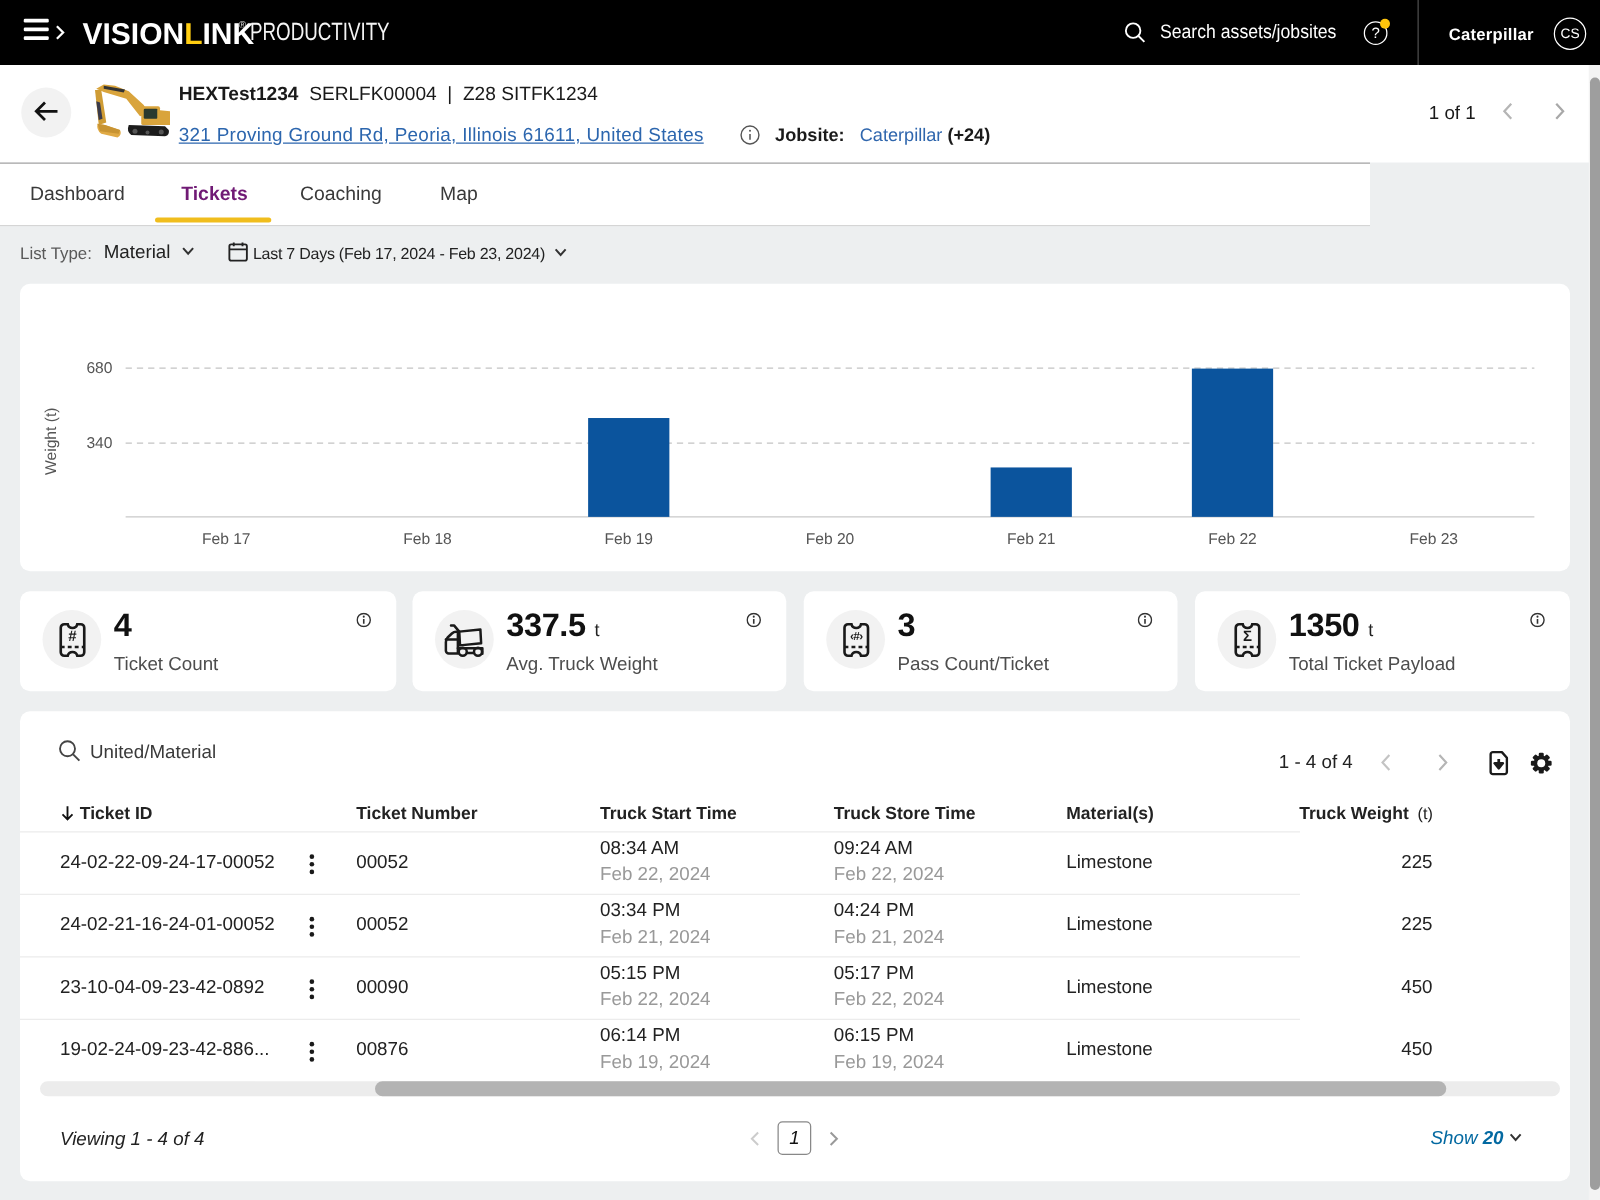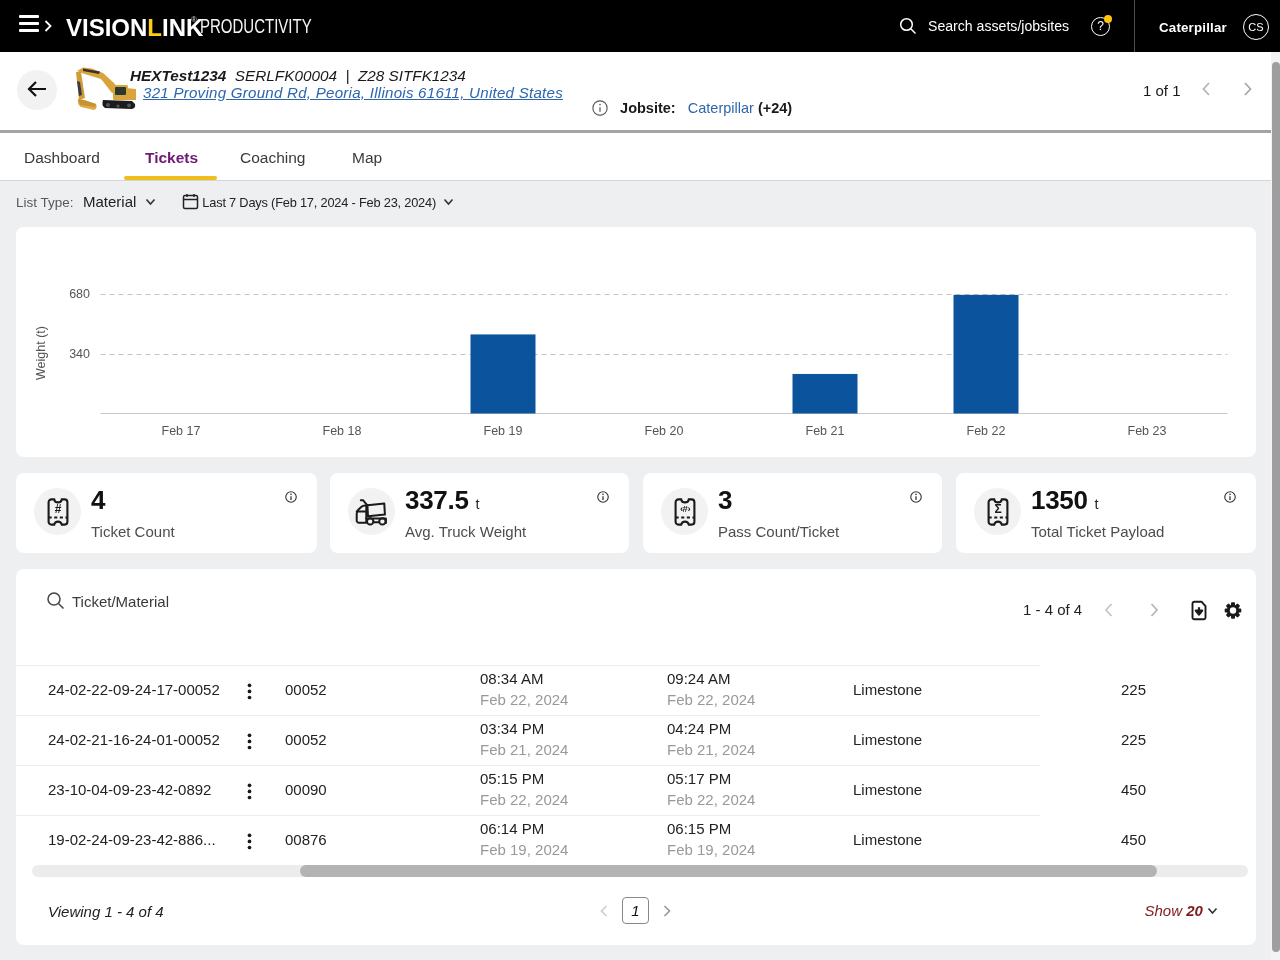--- a/index.html
+++ b/index.html
@@ -17,28 +17,28 @@
 .help { position:absolute; left:1091px; top:17px; width:19px; height:19px; border:1.5px solid #fff; border-radius:50%; text-align:center; line-height:17px; font-size:12px; color:#fff; }
 .help-dot { position:absolute; left:1104px; top:15px; width:8px; height:8px; background:#ffc40c; border-radius:50%; }
 .topsep { position:absolute; left:1134px; top:0; width:1px; height:52px; background:#4d4d4d; }
 .cat-name { position:absolute; left:1159px; top:20px; font-size:13.3px; font-weight:700; color:#fff; letter-spacing:0.2px; }
 .cs { position:absolute; left:1243px; top:14px; width:26px; height:26px; border:1.5px solid #fff; border-radius:50%; text-align:center; line-height:24px; font-size:11px; color:#fff; }
 
 .asset-hdr { position:absolute; left:0; top:52px; width:1280px; height:78px; background:#fff; }
 .back { position:absolute; left:17px; top:18px; width:40px; height:40px; background:#f2f2f2; border-radius:50%; text-align:center; }
 .back svg { margin-top:10px; }
 .exc { position:absolute; left:70px; top:10px; }
-.asset-title { position:absolute; left:130px; top:15px; font-size:15.3px; color:#1a1a1a;font-style:italic; }
+.asset-title { position:absolute; left:143px; top:15px; font-size:15.3px; color:#1a1a1a; }
 .asset-title b { font-weight:700; }
-.addr { position:absolute; left:143px; top:32px; font-size:15.1px; color:#2c66ae; text-decoration:underline; letter-spacing:0.25px;font-style:italic; }
+.addr { position:absolute; left:143px; top:48px; font-size:15.1px; color:#2c66ae; text-decoration:underline; letter-spacing:0.25px; }
 .jobsite-info { position:absolute; left:592px; top:48px; font-size:14.5px; color:#1a1a1a; }
 .oneof { position:absolute; left:1143px; top:30px; font-size:15px; color:#1a1a1a; }
 .pag-ch { position:absolute; }
 
-.tabs { position:absolute; left:0; top:130px; width:1280px; height:51px; background:#fff; border-top:3px solid #a3a3a3; border-bottom:1px solid #d5d5d5;padding-left:36px; }
+.tabs { position:absolute; left:0; top:130px; width:1096px; height:51px; background:#fff; border-top:1px solid #a3a3a3; border-bottom:1px solid #d5d5d5;padding-left:36px; }
 .tab { position:absolute; top:0; height:50px; line-height:50px; font-size:15.5px; color:#3a3a3a; }
 .tab.active { font-weight:700; color:#701a75; }
 .tab-underline { position:absolute; left:124px; top:42.5px; width:93px; height:4px; background:#f0bd1d; border-radius:2px; }
 
 .filters { position:absolute; left:0; top:181px; width:1280px; }
 .ltype-lbl { position:absolute; left:16px; top:14px; font-size:13.5px; color:#595959; }
 .ltype-val { position:absolute; left:83px; top:12px; font-size:15px; color:#222; }
 .dr { position:absolute; left:182px; top:12px; font-size:12.8px; letter-spacing:-0.2px; color:#222; }
 
 .card { position:absolute; background:#fff; border-radius:8px; }
@@ -247,21 +247,21 @@
         <line x1="8" y1="7" x2="8" y2="12" stroke="#333" stroke-width="1.7"></line>
         <circle cx="8" cy="4.4" r="1.1" fill="#333"></circle>
       </svg></div>
 </div>
 
 <div class="card table-card">
   <svg class="tsearch" width="20" height="20" viewBox="0 0 20 20">
       <circle cx="8" cy="8" r="6" stroke="#444" stroke-width="1.5" fill="none"></circle>
       <line x1="12.5" y1="12.5" x2="17.5" y2="17.5" stroke="#444" stroke-width="1.5"></line>
     </svg>
-  <div class="tsearch-txt">Ticket/Material</div>
+  <div class="tsearch-txt">United/Material</div>
   <div class="tpag">1 - 4 of 4</div>
   <svg style="position:absolute;left:1086px;top:33px" width="14" height="16" viewBox="0 0 14 16">
       <path d="M9.5 2 L4 8 L9.5 14" stroke="#c3c3c3" stroke-width="1.7" fill="none"></path>
     </svg>
   <svg style="position:absolute;left:1131px;top:33px" width="14" height="16" viewBox="0 0 14 16">
       <path d="M4.5 2 L10 8 L4.5 14" stroke="#b5b5b5" stroke-width="1.7" fill="none"></path>
     </svg>
   <svg style="position:absolute;left:1172px;top:30px" width="22" height="22" viewBox="0 0 22 22" id="exporticon">
       <path d="M4.5 4.5 a1.8 1.8 0 0 1 1.8-1.8 h7.2 l4 4.5 v11.3 a1.8 1.8 0 0 1-1.8 1.8 h-9.4 a1.8 1.8 0 0 1-1.8-1.8 Z" stroke="#1a1a1a" stroke-width="1.9" fill="none" stroke-linejoin="round"></path>
       <path d="M11 8.2 v5.2 M11 15.6 l-3.2-4 h6.4 Z" stroke="#1a1a1a" stroke-width="2.2" fill="#1a1a1a" stroke-linejoin="round"></path>
@@ -273,20 +273,31 @@
         <rect x="9" y="3.2" width="4" height="3.6" rx="1" transform="rotate(90 11 11.5)"></rect>
         <rect x="9" y="3.2" width="4" height="3.6" rx="1" transform="rotate(135 11 11.5)"></rect>
         <rect x="9" y="3.2" width="4" height="3.6" rx="1" transform="rotate(180 11 11.5)"></rect>
         <rect x="9" y="3.2" width="4" height="3.6" rx="1" transform="rotate(225 11 11.5)"></rect>
         <rect x="9" y="3.2" width="4" height="3.6" rx="1" transform="rotate(270 11 11.5)"></rect>
         <rect x="9" y="3.2" width="4" height="3.6" rx="1" transform="rotate(315 11 11.5)"></rect>
         <circle cx="11" cy="11.5" r="6.1"></circle>
         <circle cx="11" cy="11.5" r="3.2" fill="#fff"></circle>
       </g>
     </svg>
+  <div class="thead">
+    <div style="left:32px"><svg width="12" height="13" viewBox="0 0 12 13" style="vertical-align:-2px">
+          <path d="M6 1 V11 M2 7.5 L6 11.5 L10 7.5" stroke="#111" stroke-width="1.5" fill="none"></path>
+        </svg> Ticket ID</div>
+    <div style="left:269px">Ticket Number</div>
+    <div style="left:464px">Truck Start Time</div>
+    <div style="left:651px">Truck Store Time</div>
+    <div style="left:837px">Material(s)</div>
+    <div style="left:1014px; width:97px; text-align:right">Truck Weight</div>
+    <div style="left:1118px; top:1px; font-weight:400; font-size:13px">(t)</div>
+  </div>
   <div id="rows">
       <div class="trow" style="top:96px">
         <div style="left:32px;top:15px">24-02-22-09-24-17-00052</div>
         <svg style="position:absolute;left:229px;top:16px" width="9" height="19" viewBox="0 0 9 19">
           <circle cx="4.5" cy="3.3" r="1.85" fill="#1a1a1a"></circle>
           <circle cx="4.5" cy="9.4" r="1.85" fill="#1a1a1a"></circle>
           <circle cx="4.5" cy="15.5" r="1.85" fill="#1a1a1a"></circle>
         </svg>
         <div style="left:269px;top:15px">00052</div>
         <div style="left:464px;top:4px">08:34 AM</div>
@@ -347,19 +358,19 @@
     </div>
   <div class="tfoot">
     <div style="position:absolute;left:32px;top:18px;font-size:15px;color:#222">Viewing 1 - 4 of 4</div>
     <svg style="position:absolute;left:582px;top:19px" width="12" height="14" viewBox="0 0 12 14">
         <path d="M8.5 2 L3.5 7 L8.5 12" stroke="#ccc" stroke-width="1.6" fill="none"></path>
       </svg>
     <div style="position:absolute;left:606px;top:12px;width:27px;height:27px;border:1px solid #888;border-radius:4px;text-align:center;line-height:26px;font-size:15px;color:#111">1</div>
     <svg style="position:absolute;left:645px;top:19px" width="12" height="14" viewBox="0 0 12 14">
         <path d="M3.5 2 L8.5 7 L3.5 12" stroke="#999" stroke-width="1.6" fill="none"></path>
       </svg>
-    <div style="position:absolute;right:38px;top:17px;font-size:15px;color:#7f1d1d">Show <b>20</b>&nbsp;<svg width="11" height="8" viewBox="0 0 11 8" style="vertical-align:1px">
+    <div style="position:absolute;right:38px;top:17px;font-size:15px;color:#0369a1">Show <b>20</b>&nbsp;<svg width="11" height="8" viewBox="0 0 11 8" style="vertical-align:1px">
           <path d="M1.5 1.5 L5.5 6 L9.5 1.5" stroke="#333" stroke-width="1.6" fill="none"></path>
         </svg></div>
   </div>
 </div>
 <div class="vscroll"></div>
 <div class="vthumb"></div>
 
 </body></html>

